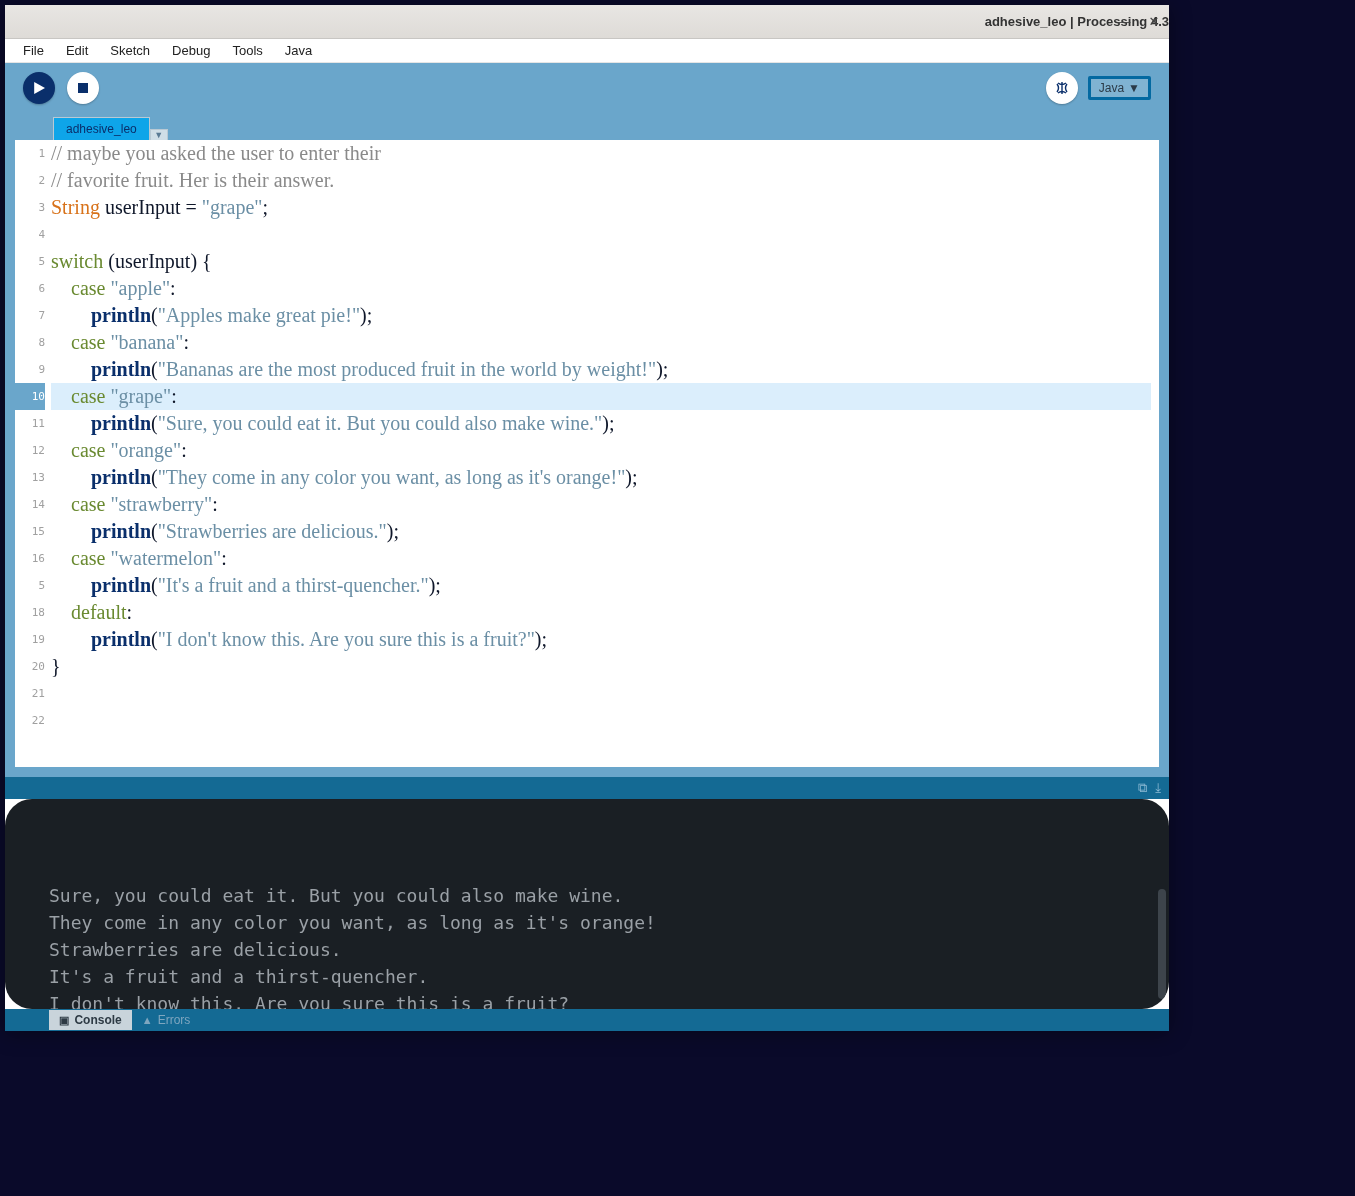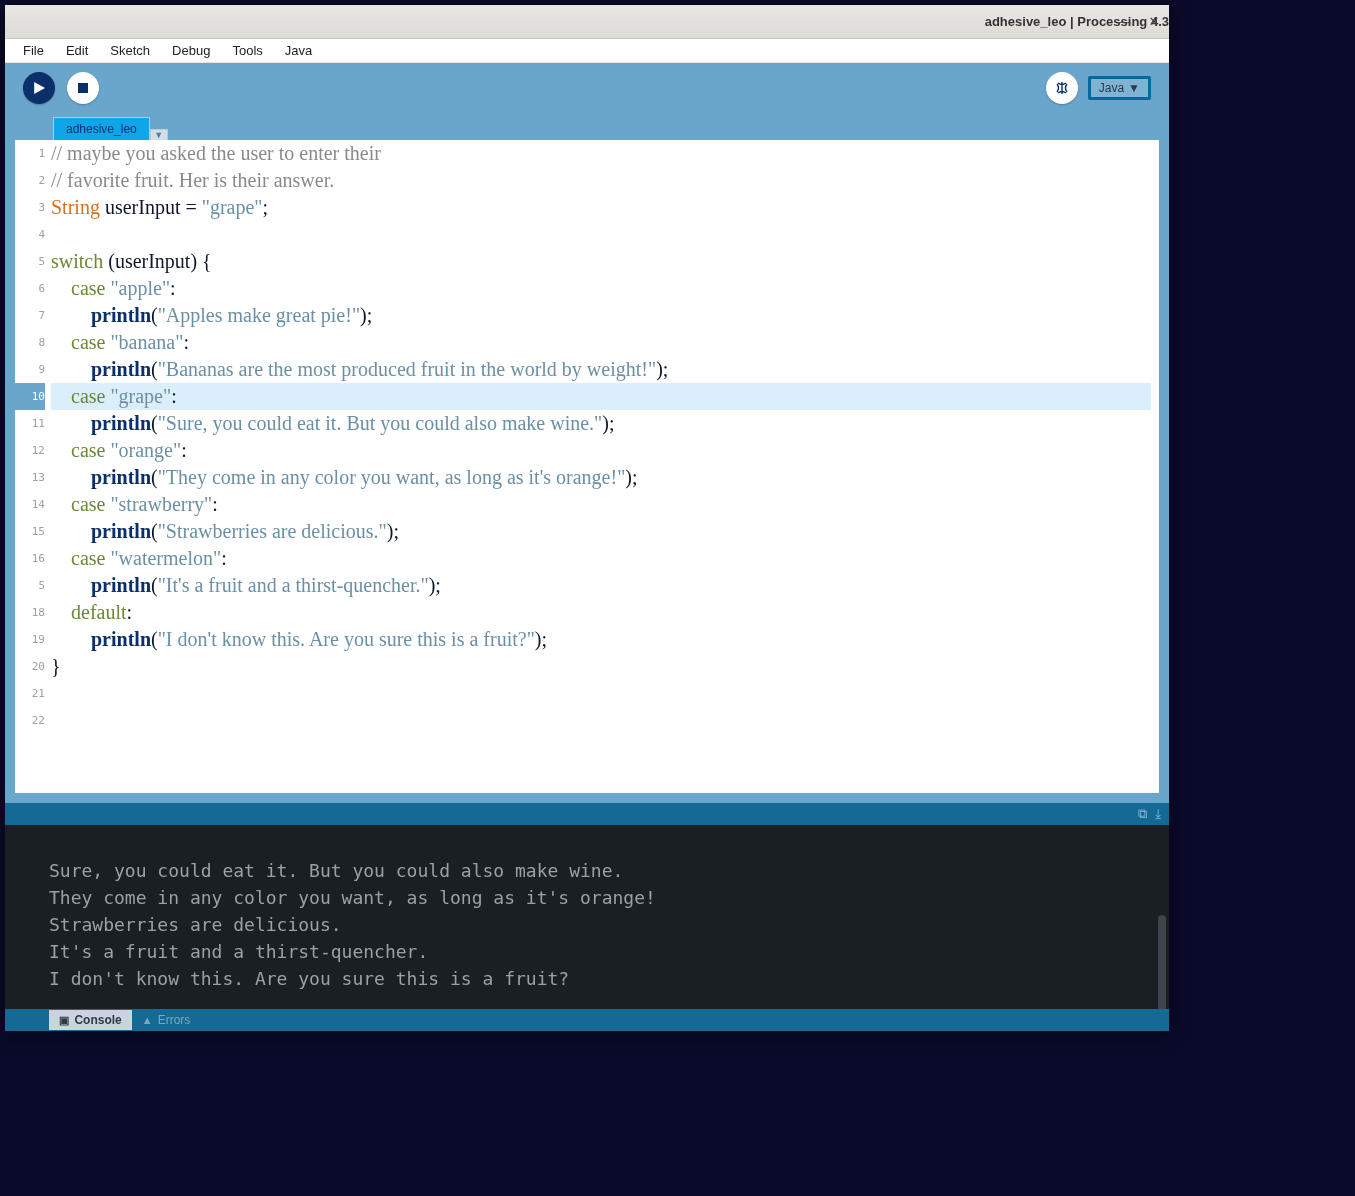--- a/index.html
+++ b/index.html
@@ -148,29 +148,30 @@
     background: #146A94;
     display: flex;
     align-items: center;
     justify-content: flex-end;
     padding: 0 8px;
     gap: 8px;
   }
   .console-bar .ico { color: #8dbad4; cursor:pointer; font-size:13px; }
   
   .console {
-    height: 184px;
+    height: 210px;
     background: #1a1f24;
     color: #9aa0a6;
     font-family: "Menlo","Consolas","DejaVu Sans Mono",monospace;
     font-size: 18px;
     line-height: 27px;
-    padding: 32px 22px 10px 44px;
+    padding: 83px 22px 10px 44px;
     position: relative;
     overflow: hidden;
+    border-radius: 27px;
   }
   .console .scroll-thumb {
     position: absolute; right: 3px; top: 90px;
     width: 8px; height: 110px;
     background: #3d444b; border-radius: 4px;
   }
   
   .bottom-tabs {
     height: 22px;
     background: #146A94;

